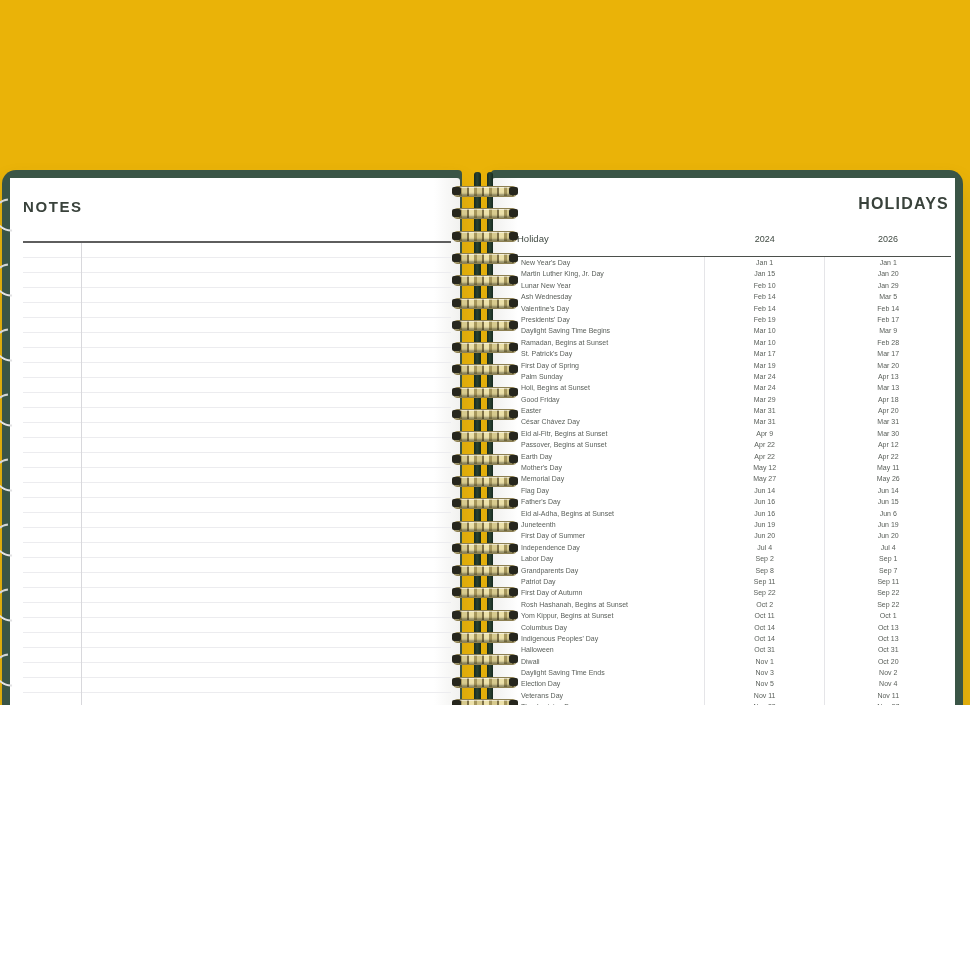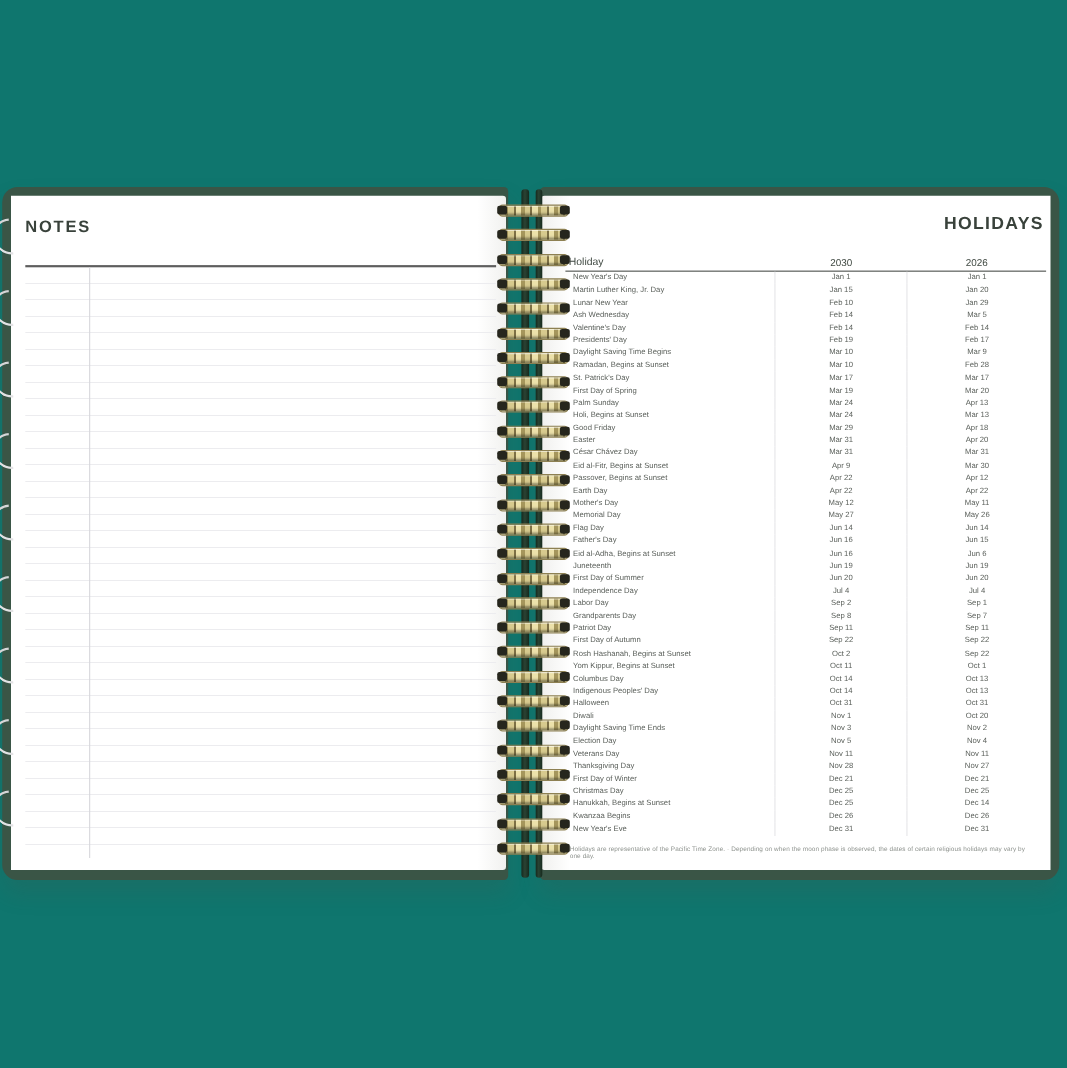--- a/index.html
+++ b/index.html
@@ -1,18 +1,18 @@
 <!DOCTYPE html>
 <html style="--cover-green: #3a5546; --spine-green: #2a4334; --coil-gold: #d7ca8e; --title-text: #39423b; --body-text: #5b605b; --rule-line: #ececef; --margin-line: #d8d8dc; --header-line: #4b4f4b;"><head>
 <meta charset="utf-8">
 <style>
   html,body { margin:0; padding:0; background:#ffffff; }
   body { width:970px; height:971px; font-family:"Liberation Sans", sans-serif; }
 
-  .scene { position:relative; width:970px; height:971px; background:#0f766e; overflow:hidden; }
+  .scene { position:relative; width:970px; height:705px; background:#eab308; overflow:hidden; }
 
   .planner { position:absolute; left:0; top:170px; width:970px; height:630px; }
 
   
   .cover { position:absolute; top:0; height:630px; background:var(--cover-green,#3a5546);
            box-shadow:0 12px 20px rgba(70,85,70,.18); }
   .cover-left  { left:2px;  width:460px; border-radius:14px 4px 4px 14px; }
   .cover-right { left:491px; width:472px; border-radius:4px 14px 14px 4px; }
 
   
@@ -52,21 +52,21 @@
                     transparent 0 14px, var(--rule-line,#ececef) 14px 15px); }
   .notes-margin { position:absolute; left:58px; top:0; bottom:0; width:1px;
                  background:var(--margin-line,#d8d8dc); }
 
   
   .holidays-title { position:absolute; right:6px; top:17px; font-size:16px; font-weight:600;
                  letter-spacing:1.2px; color:var(--title-text,#39423b); }
   .htable { position:absolute; left:22px; top:50px; width:437px; }
   .htable-head { display:flex; height:16px; align-items:flex-end;
                  border-bottom:1.5px solid var(--header-line,#4b4f4b);
-                 padding-bottom:2px; color:#414a43; }
+                 padding-bottom:12px; color:#414a43; }
   .col-name { width:189px; padding-left:3px; font-size:9.5px; font-weight:500; }
   .col-2024, .col-2025 { font-size:9px; text-align:center; font-weight:500; }
   .col-2024 { width:121px; }
   .col-2025 { width:127px; }
   .htable-body { }
   .hrow { display:flex; height:11.4px; align-items:center; color:var(--body-text,#5b605b); }
   .hcell { font-size:7px; line-height:11.4px; white-space:nowrap; overflow:hidden; }
   .hcell.name { width:185px; padding-left:7px; }
   .hcell.d1 { width:121px; text-align:center; border-left:1px solid #e5e5e8; }
   .hcell.d2 { width:127px; text-align:center; border-left:1px solid #e5e5e8; }
@@ -88,21 +88,21 @@
         <div class="notes-margin"></div>
       </div>
     </div>
 
     <div class="page page-right">
       <div class="holidays-title">HOLIDAYS</div>
 
       <div class="htable">
         <div class="htable-head">
           <span class="col-name">Holiday</span>
-          <span class="col-2024">2030</span>
+          <span class="col-2024">2024</span>
           <span class="col-2025">2026</span>
         </div>
         <div class="htable-body" id="htable-body">
             <div class="hrow">
               <span class="hcell name">New Year's Day</span>
               <span class="hcell d1">Jan 1</span>
               <span class="hcell d2">Jan 1</span>
             </div>
             <div class="hrow">
               <span class="hcell name">Martin Luther King, Jr. Day</span>

